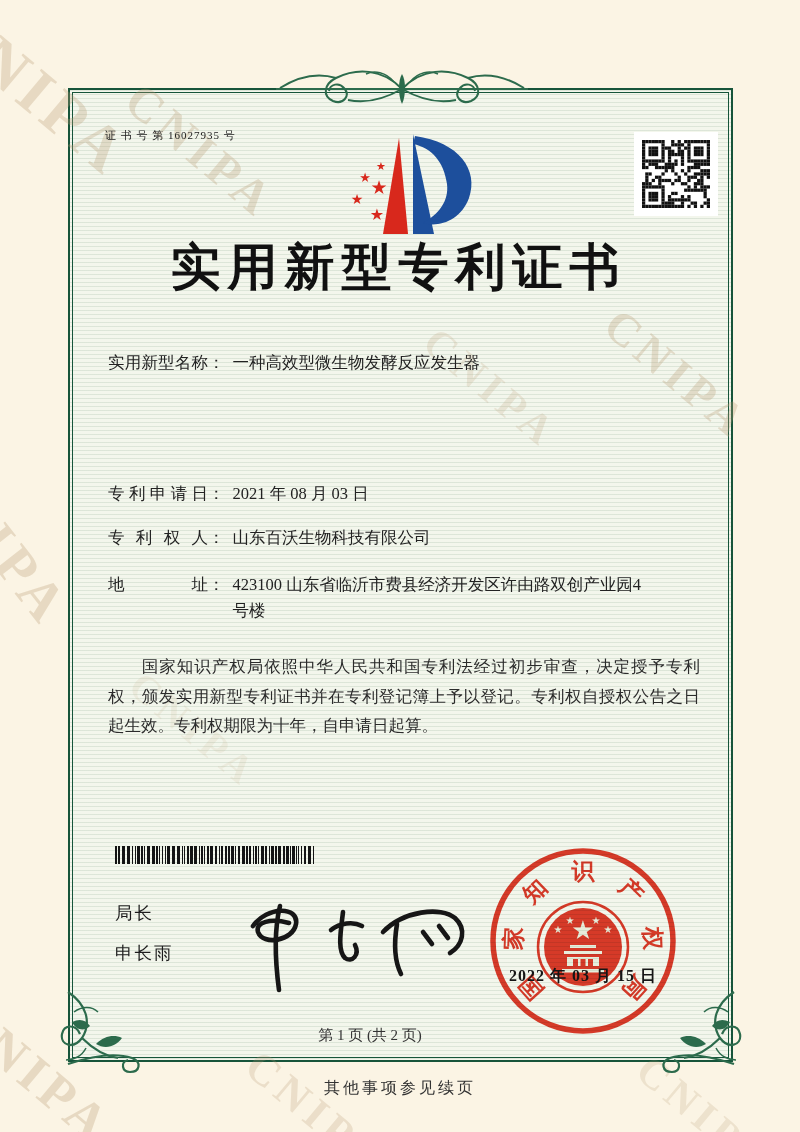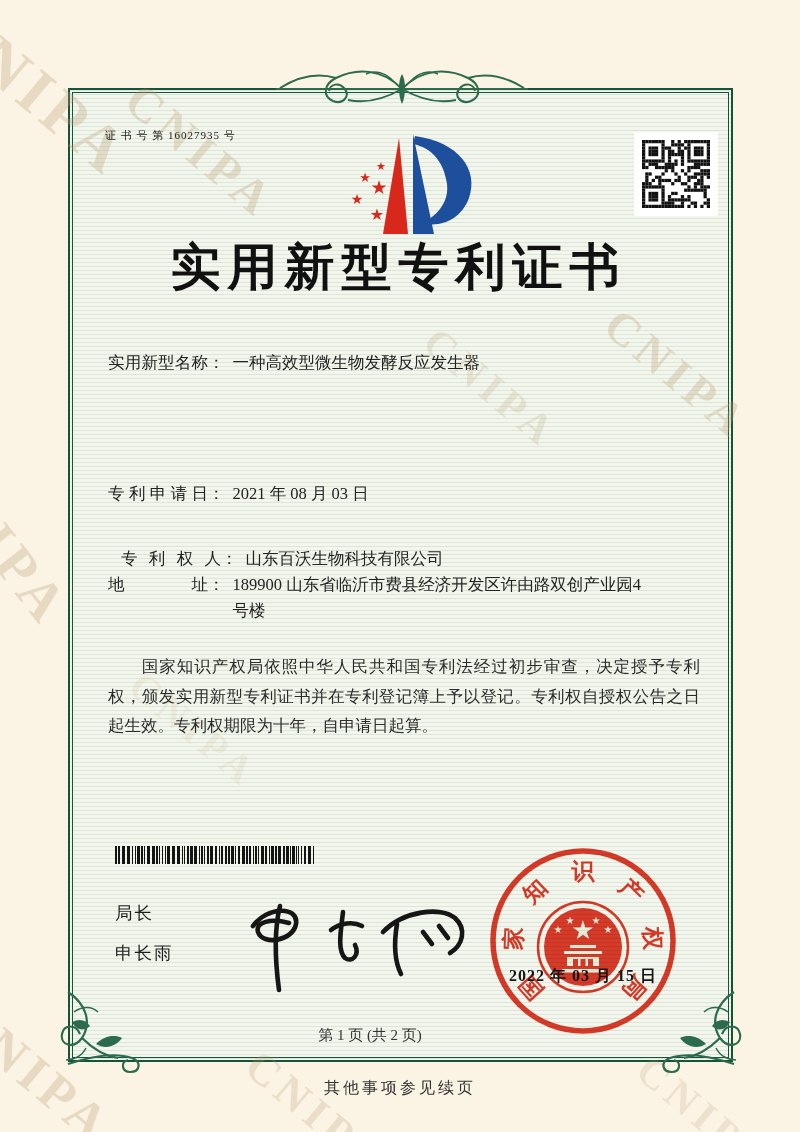--- a/index.html
+++ b/index.html
@@ -373,25 +373,25 @@
   </div>
 
   <div class="abs title">实用新型专利证书</div>
 
   <div class="abs row" style="top:350px;">
     <span class="lbl">实用新型名称</span>：<span class="val">一种高效型微生物发酵反应发生器</span>
   </div>
   <div class="abs row" style="top:469px;margin-top:12px;">
     <span class="lbl">专利申请日</span>：<span class="val">2021 年 08 月 03 日</span>
   </div>
-  <div class="abs row" style="top:546px;margin-left:13px;">
+  <div class="abs row" style="top:525px;">
     <span class="lbl">专利权人</span>：<span class="val">山东百沃生物科技有限公司</span>
   </div>
   <div class="abs row" style="top:572px;">
-    <span class="lbl">地址</span>：<span class="val val-block"><span>189900 山东省临沂市费县经济开发区许由路双创产业园4</span><br><span>号楼</span></span>
+    <span class="lbl">地址</span>：<span class="val val-block"><span>423100 山东省临沂市费县经济开发区许由路双创产业园4</span><br><span>号楼</span></span>
   </div>
 
   <div class="abs paras">
     <p>国家知识产权局依照中华人民共和国专利法经过初步审查，决定授予专利权，颁发实用新型专利证书并在专利登记簿上予以登记。专利权自授权公告之日起生效。专利权期限为十年，自申请日起算。</p>
   </div>
 
   <div class="abs barcode" id="barcode">
       <div class="bar" style="width: 2px; margin-right: 1px;"></div>
       <div class="bar" style="width: 2px; margin-right: 2px;"></div>
       <div class="bar" style="width: 3px; margin-right: 2px;"></div>

